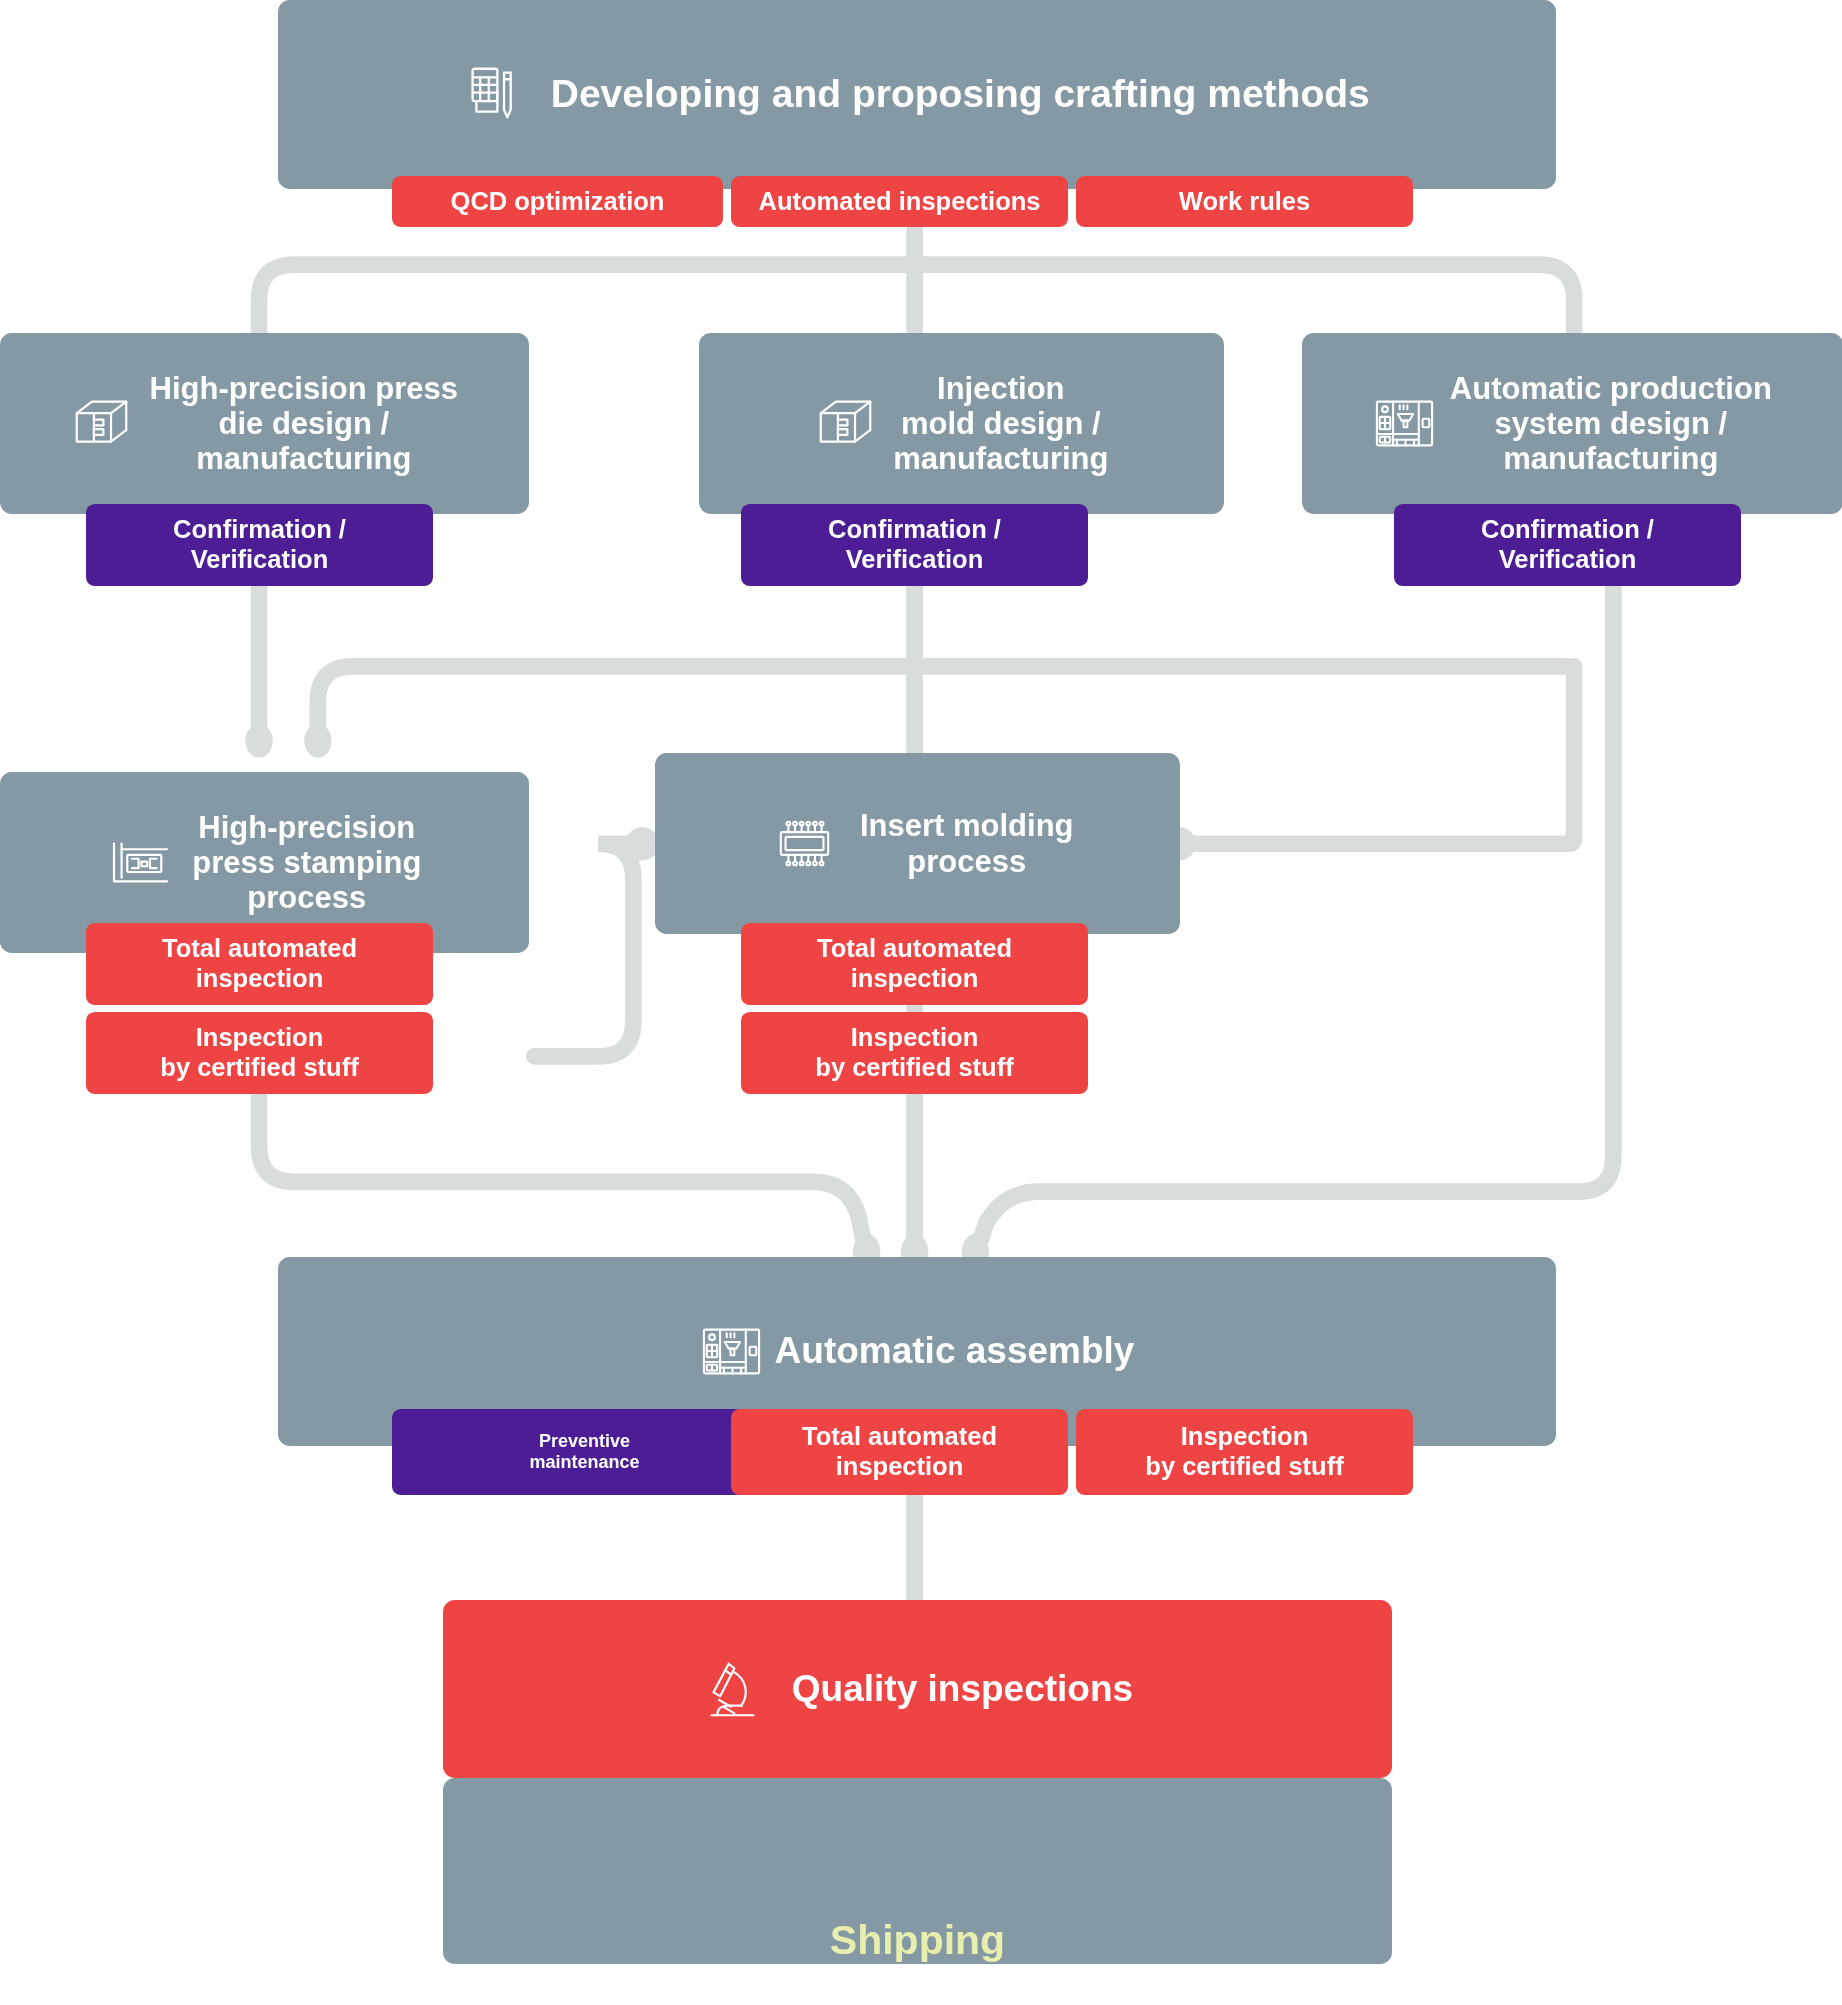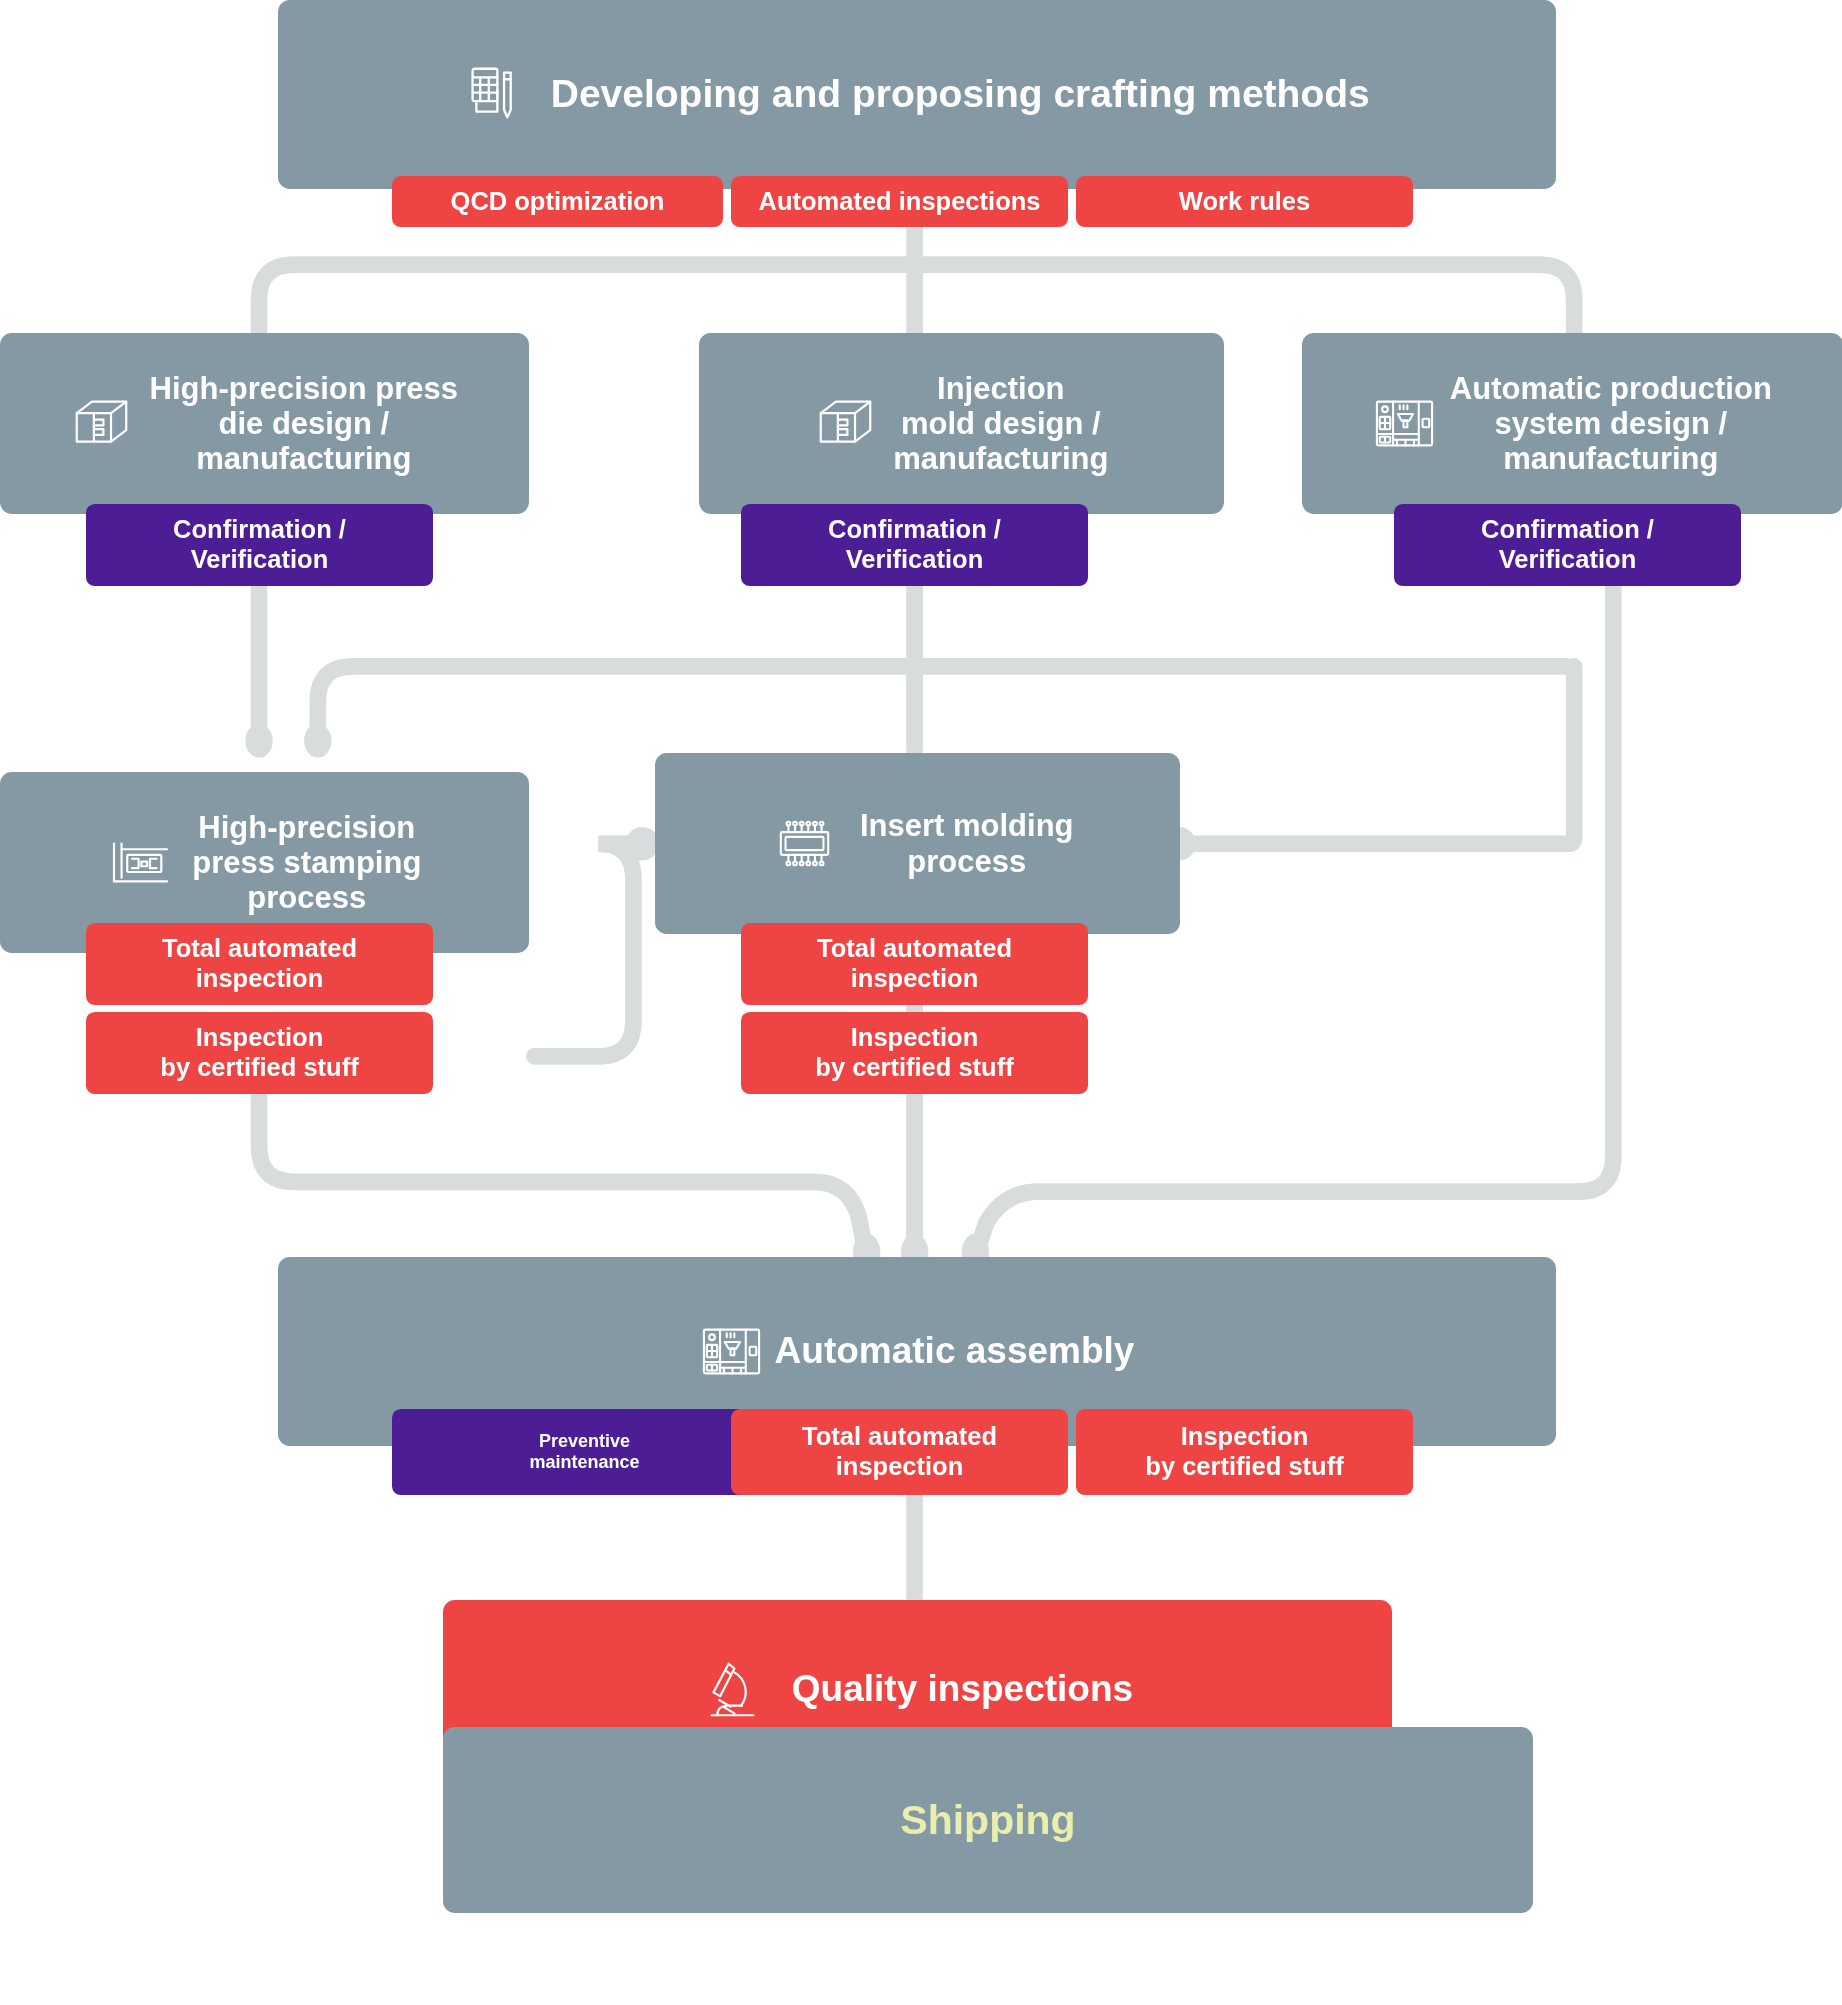--- a/index.html
+++ b/index.html
@@ -76,21 +76,21 @@
   #n-stamping  { left: 0px;   top: 753px; width: 529px; height: 181px; margin-top: 19px; }
   #n-insert    { left: 655px; top: 753px; width: 525px; height: 181px; }
   .proc-title { font-size: 31px; font-weight: 700; }
 
   #n-assembly { left: 278px; top: 1257px; width: 1278px; height: 189px; }
   #n-assembly .title-txt { font-size: 37px; }
 
   #n-quality { left: 443px; top: 1600px; width: 949px; height: 178px; }
   #n-quality .title-txt { font-size: 37px; }
 
-  #n-shipping { left: 443px; top: 1727px; width: 1090px; height: 186px; }
+  #n-shipping { left: 443px; top: 1778px; width: 949px; height: 186px; align-items: flex-end; }
   #n-shipping .title-txt { font-size: 41px; color: #e8eeae; }
 
   
   #b-qcd  { left: 392px; top: 176px; width: 331px; height: 51px; font-size: 25.5px; }
   #b-auto { left: 731px; top: 176px; width: 337px; height: 51px; font-size: 25.5px; }
   #b-work { left: 1076px;top: 176px; width: 337px; height: 51px; font-size: 25.5px; }
 
   
   #b-cv1 { left: 86px;   top: 504px; width: 347px; height: 82px; font-size: 25.5px; }
   #b-cv2 { left: 741px;  top: 504px; width: 347px; height: 82px; font-size: 25.5px; }

